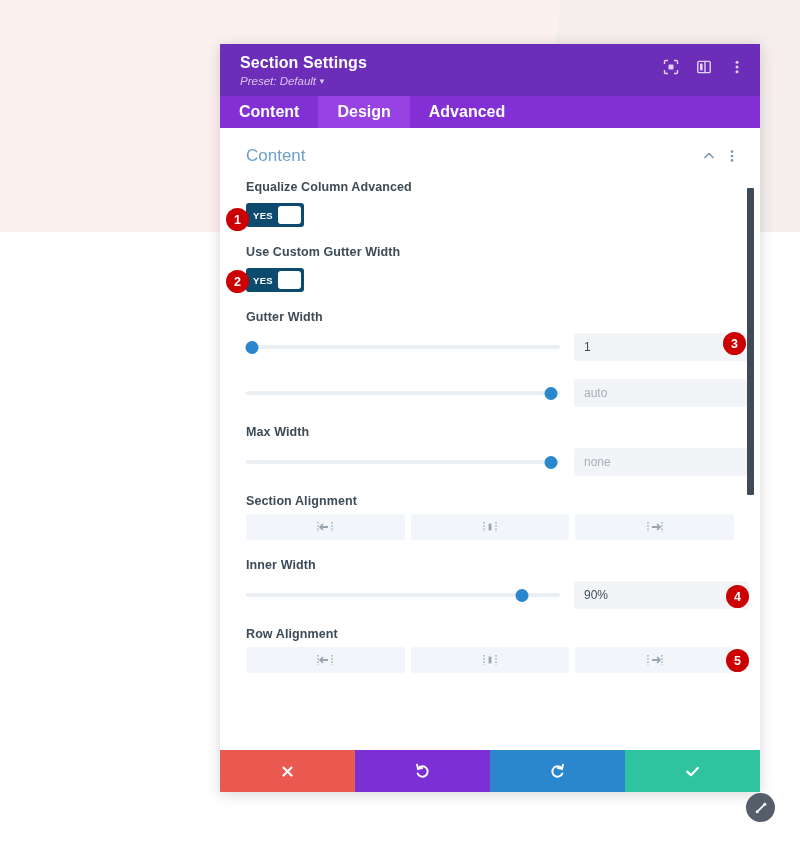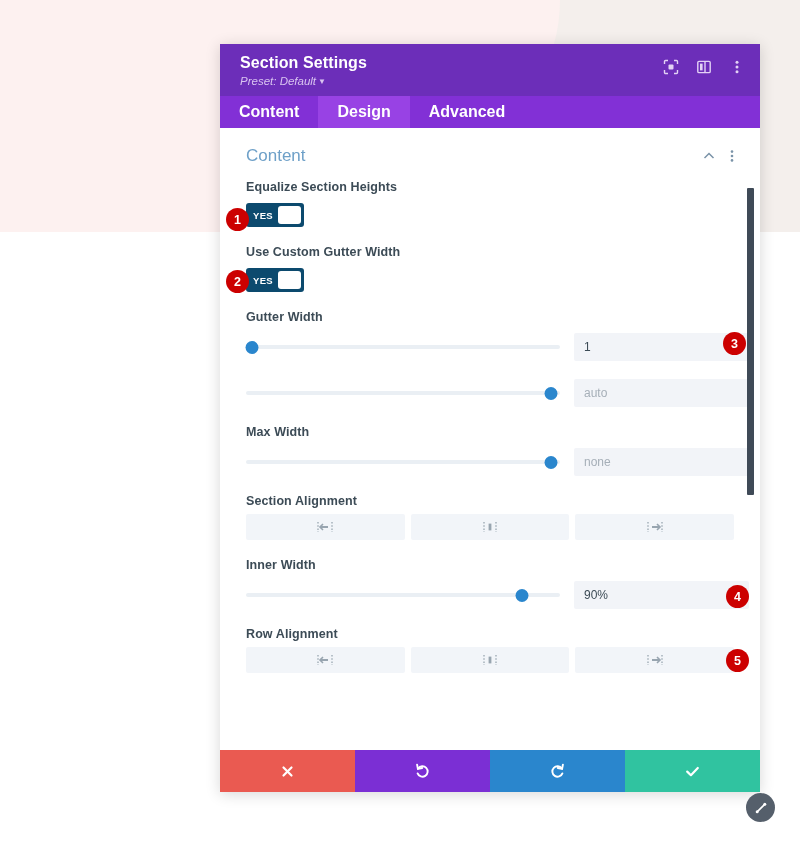--- a/index.html
+++ b/index.html
@@ -338,21 +338,21 @@
           <svg width="4" height="14" viewBox="0 0 4 14" fill="currentColor">
             <circle cx="2" cy="2.6" r="1.3"></circle>
               <circle cx="2" cy="7" r="1.3"></circle>
               <circle cx="2" cy="11.4" r="1.3"></circle>
           </svg>
         </div>
       </div>
     </div>
 
     <div class="field">
-      <div class="field-label">Equalize Section Heights</div>
+      <div class="field-label">Equalize Column Advanced</div>
       <div class="toggle-wrap">
         <div class="toggle">
           <span class="tlabel">YES</span>
           <span class="knob"></span>
         </div>
       </div>
     </div>
 
     <div class="field" style="">
       <div class="field-label">Use Custom Gutter Width</div>

